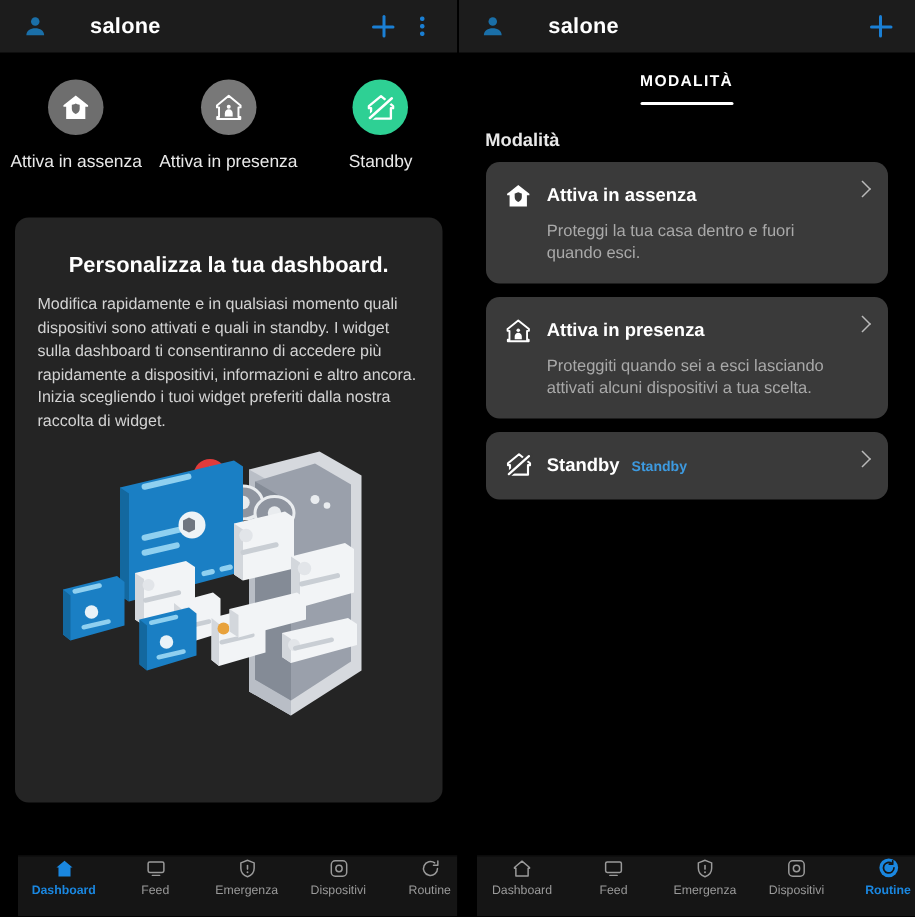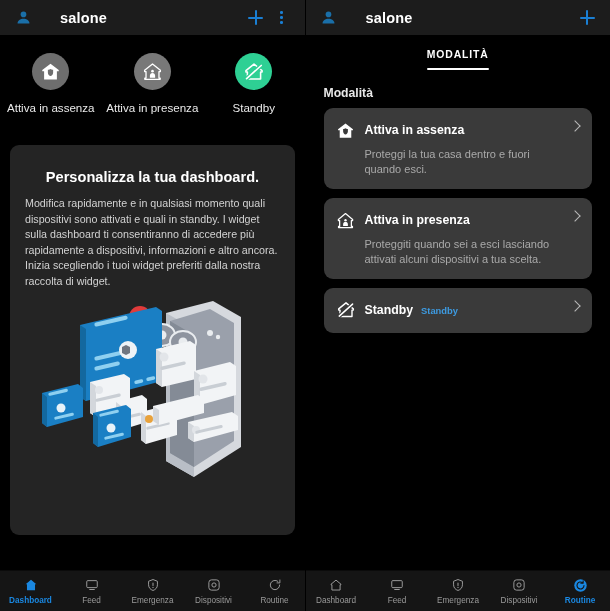--- a/index.html
+++ b/index.html
@@ -98,22 +98,22 @@
   .chev{
     position:absolute;right:13px;top:14px;width:7px;height:7px;
     border-right:1.6px solid #b9b9b9;border-top:1.6px solid #b9b9b9;transform:rotate(45deg);
   }
   .mcard-desc{
     color:#a9a9a9;font-size:11px;line-height:14.6px;margin:7px 0 0 29px;padding-right:22px;
   }
 
   
   .bottomnav{
-    position:absolute;left:0;bottom:0;width:305px;height:41px;background:#151515;
-    display:flex;align-items:center;border-top:1px solid #0b0b0b;box-sizing:border-box;
+    position:absolute;left:12px;bottom:0;width:305px;height:41px;background:#151515;
+    display:flex;align-items:flex-start;border-top:1px solid #0b0b0b;box-sizing:border-box;
   }
   .nav-item{flex:1 1 0;display:flex;flex-direction:column;align-items:center;justify-content:center;gap:3px;}
   .nav-icon{height:15px;display:flex;align-items:center;justify-content:center;}
   .nav-label{font-size:8.2px;color:#9a9a9a;white-space:nowrap;}
   .nav-item.active .nav-label{color:#1a87e0;font-weight:bold;}
 </style>
 </head>
 <body>
 
 <div class="screen">

